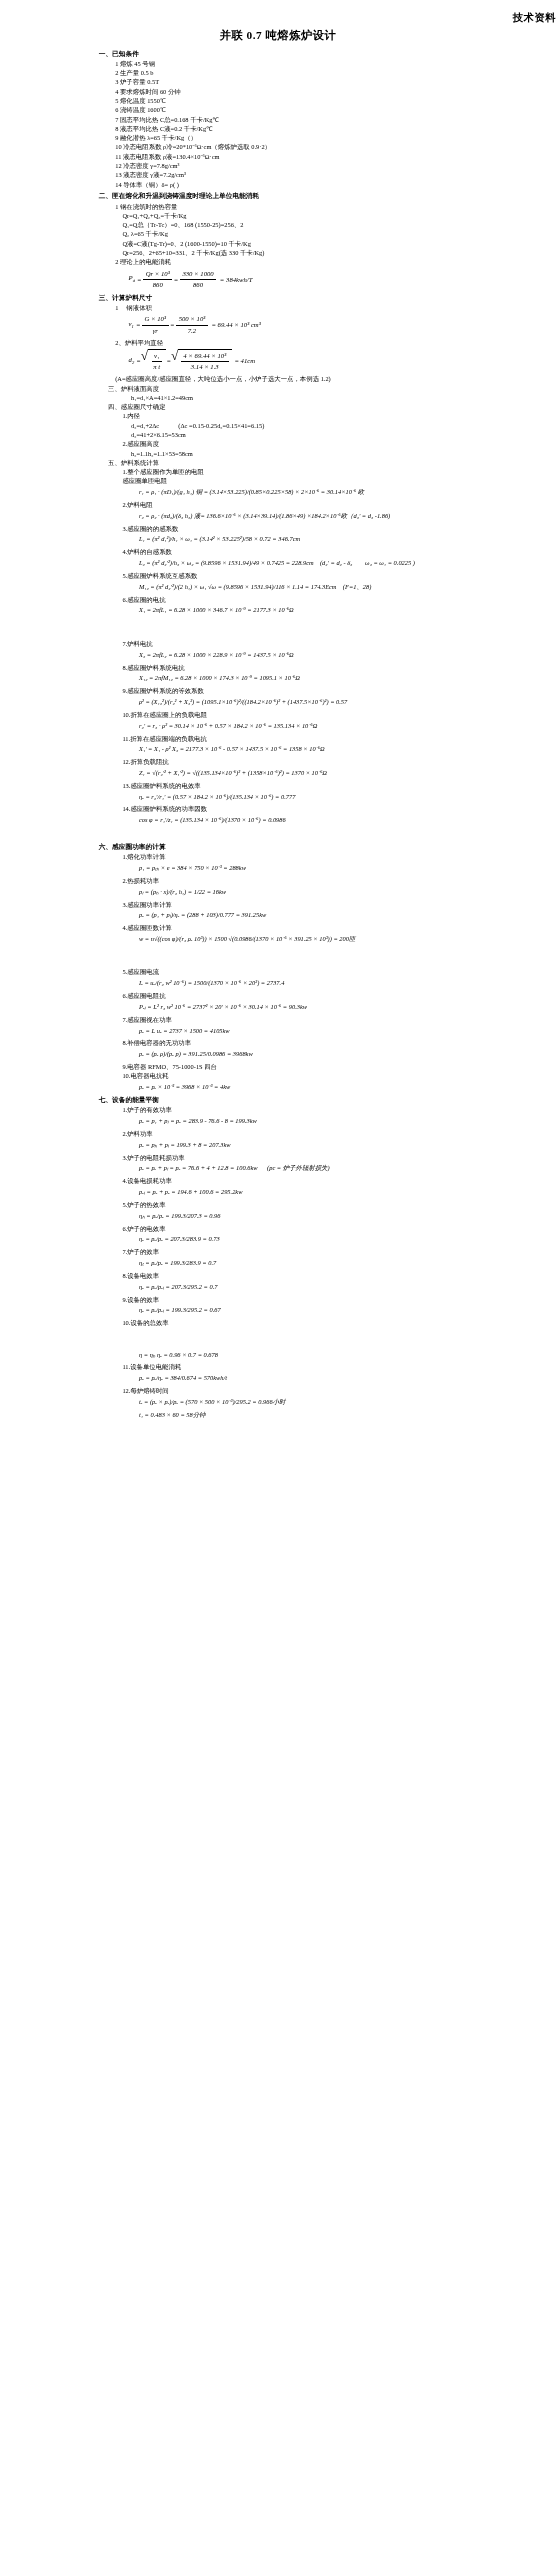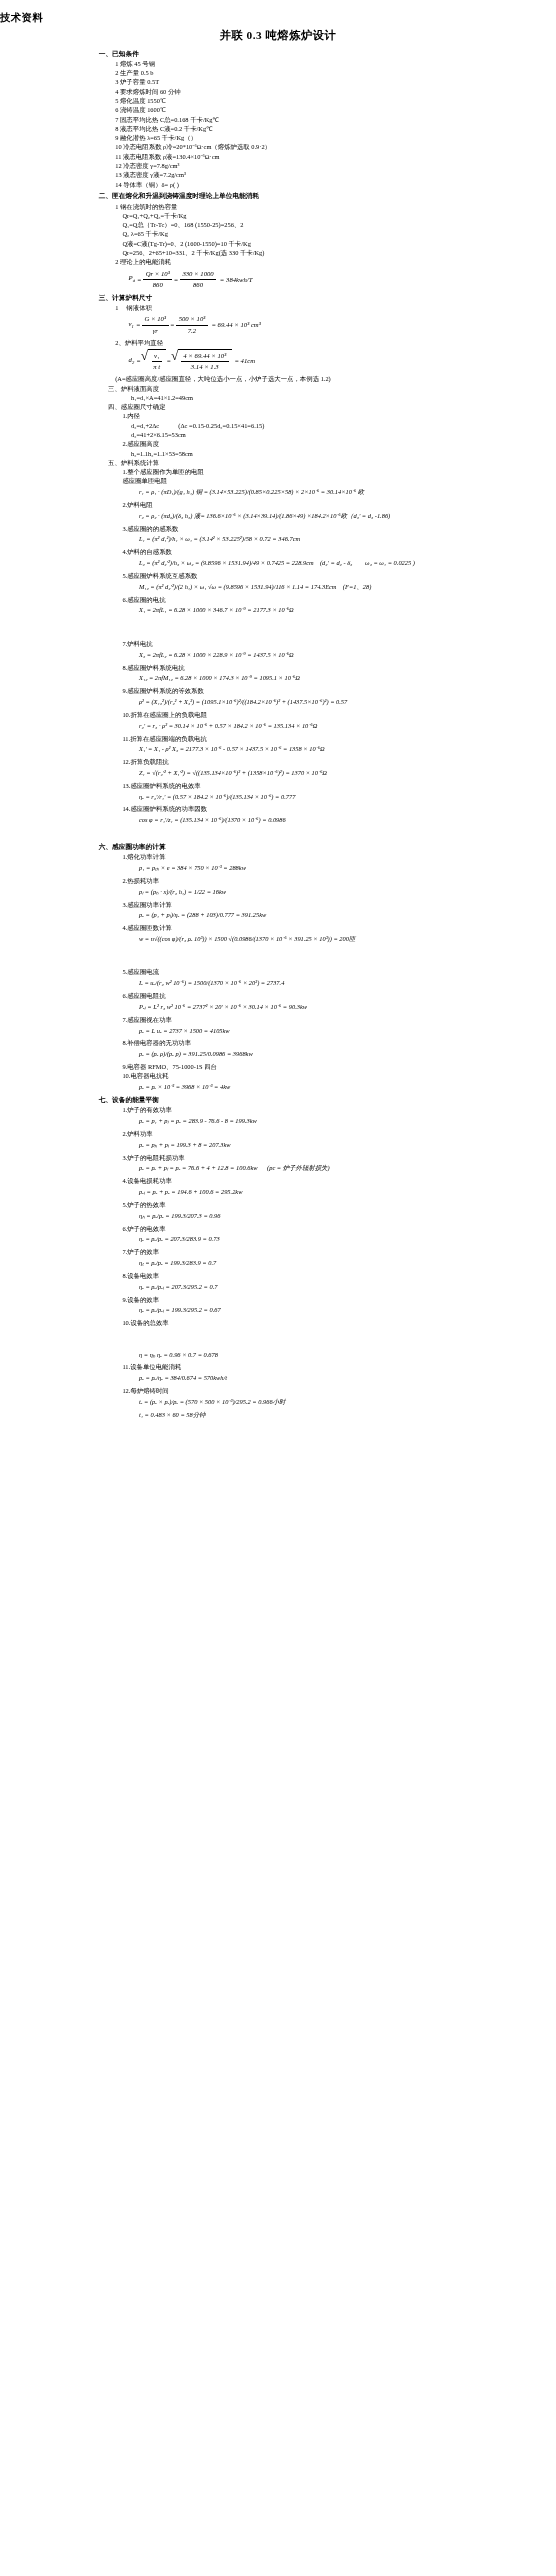--- a/index.html
+++ b/index.html
@@ -13,21 +13,21 @@
     width: 556px;
   }
   .page {
     width: 556px;
     min-height: 3016px;
     box-sizing: border-box;
     padding: 9.3px 0 12.4px 0;
     position: relative;
   }
   .doc-title {
-    text-align: left;
+    text-align: right;
     font-size: 10.3px;
     font-weight: bold;
     letter-spacing: 0.5px;
     margin: 2.1px 0 1px 0;
   }
   .doc-subtitle {
     text-align: center;
     font-size: 11.3px;
     font-weight: bold;
     letter-spacing: 0.5px;
@@ -96,21 +96,21 @@
     border-top: 0.5px solid #000;
     padding: 0.5px 2.1px 0 1px;
   }
 </style>
 </head>
 <body>
 
 <div class="page">
 
   <div class="doc-title">技术资料</div>
-  <div class="doc-subtitle">并联 0.3 吨熔炼炉设计</div>
+  <div class="doc-subtitle">并联 0.7 吨熔炼炉设计</div>
 
   <div class="content">
 
     <div id="head-lines">
         <div class="sec">一、已知条件</div>
         <div class="ln i1">1 熔炼 45 号钢</div>
         <div class="ln i1">2 生产量 0.5 b</div>
         <div class="ln i1">3 炉子容量 0.5T</div>
         <div class="ln i1">4 要求熔炼时间 60 分钟</div>
         <div class="ln i1">5 熔化温度 1550℃</div>

